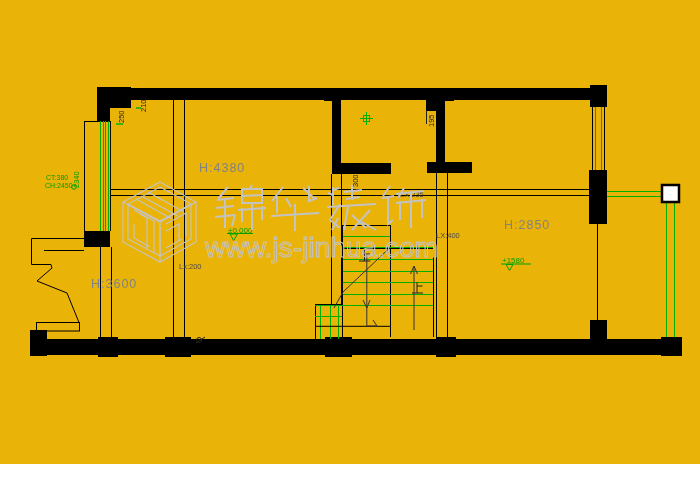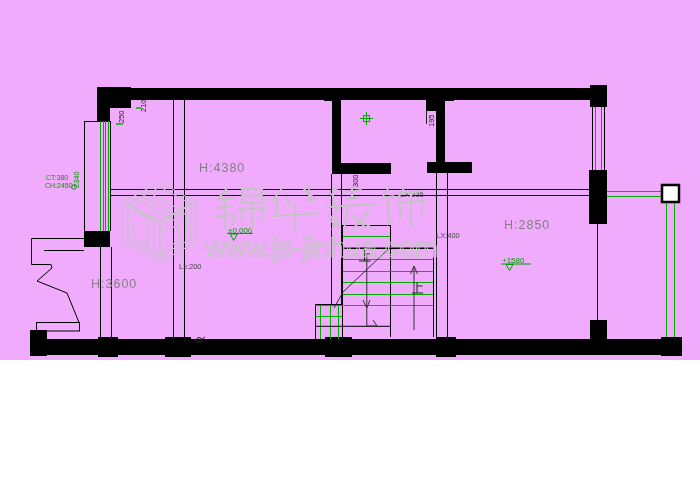--- a/index.html
+++ b/index.html
@@ -1,16 +1,16 @@
 <!DOCTYPE html>
 <html><head>
 <meta charset="utf-8">
 <style>
 html,body{margin:0;padding:0;background:#ffffff;}
-#plan{width:700px;height:360px;position:relative;background:#f0abfc;font-family:"Liberation Sans",sans-serif;}
+#plan{width:700px;height:464px;position:relative;background:#eab308;font-family:"Liberation Sans",sans-serif;}
 svg{position:absolute;left:0;top:0;}
 </style>
 </head>
 <body>
 <div id="plan">
 <svg width="700" height="500" viewBox="0 0 700 500">
 <g shape-rendering="crispEdges">
 
 <rect x="97" y="88" width="493" height="11.5" fill="#000"></rect>
 

